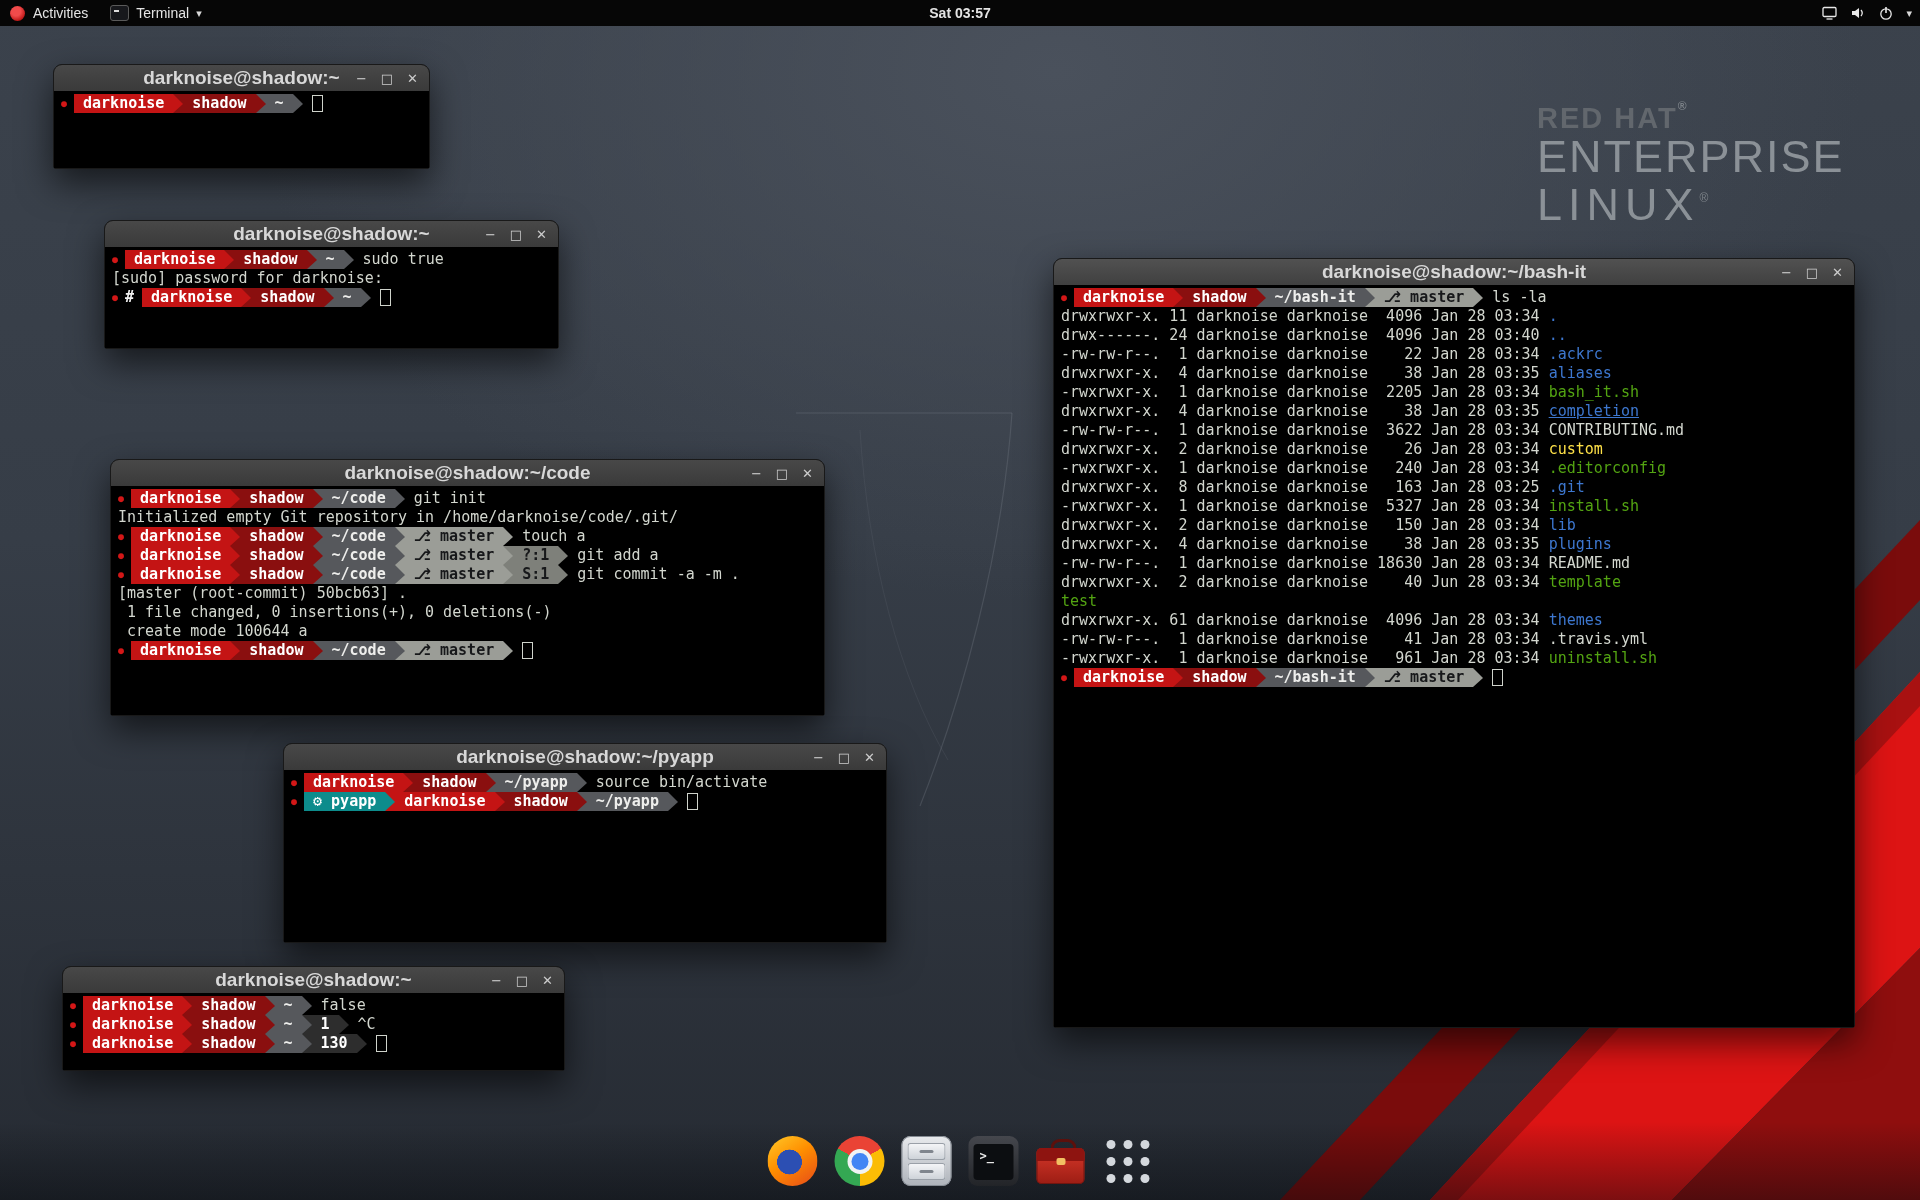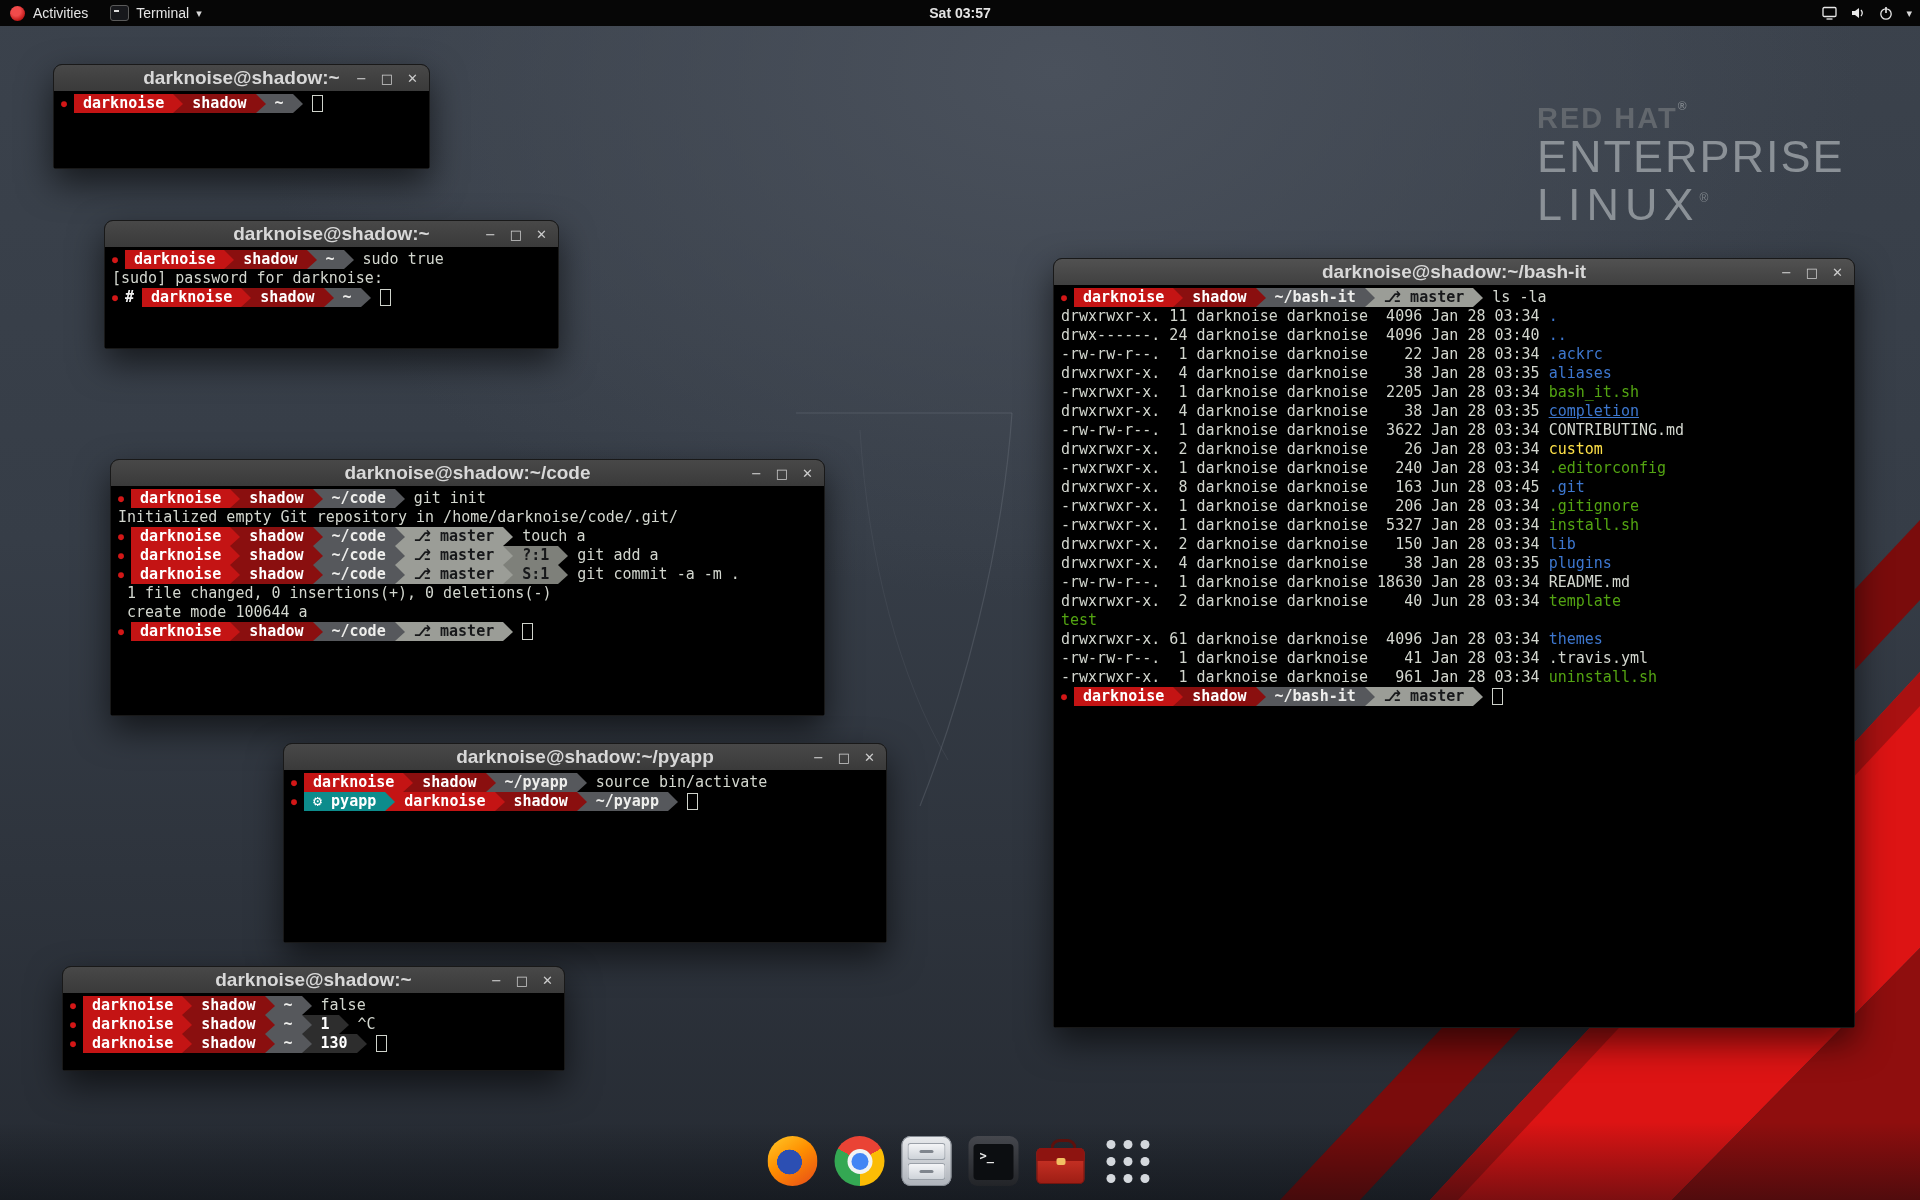--- a/index.html
+++ b/index.html
@@ -139,20 +139,21 @@
       <span class="wbtn">□</span>
       <span class="wbtn">✕</span>
     </span>
   </div>
   <div class="termbody">
         <div class="t-line"><span class="p-icon">●</span><span class="seg seg-user" style="background: rgb(196, 20, 20);">darknoise</span><span class="pl-arrow" style="background: rgb(138, 15, 15);"><span class="pl-tri" style="border-left-color: rgb(196, 20, 20);"></span></span><span class="seg seg-host" style="background: rgb(138, 15, 15);">shadow</span><span class="pl-arrow" style="background: rgb(86, 88, 92);"><span class="pl-tri" style="border-left-color: rgb(138, 15, 15);"></span></span><span class="seg seg-path" style="background: rgb(86, 88, 92);">~/code</span><span class="pl-arrow" style="background: transparent;"><span class="pl-tri" style="border-left-color: rgb(86, 88, 92);"></span></span><span class="cmd">git init</span></div>
         <div class="t-line"><span>Initialized empty Git repository in /home/darknoise/code/.git/</span></div>
         <div class="t-line"><span class="p-icon">●</span><span class="seg seg-user" style="background: rgb(196, 20, 20);">darknoise</span><span class="pl-arrow" style="background: rgb(138, 15, 15);"><span class="pl-tri" style="border-left-color: rgb(196, 20, 20);"></span></span><span class="seg seg-host" style="background: rgb(138, 15, 15);">shadow</span><span class="pl-arrow" style="background: rgb(86, 88, 92);"><span class="pl-tri" style="border-left-color: rgb(138, 15, 15);"></span></span><span class="seg seg-path" style="background: rgb(86, 88, 92);">~/code</span><span class="pl-arrow" style="background: rgb(155, 157, 151);"><span class="pl-tri" style="border-left-color: rgb(86, 88, 92);"></span></span><span class="seg seg-git" style="background: rgb(155, 157, 151);">⎇ master</span><span class="pl-arrow" style="background: transparent;"><span class="pl-tri" style="border-left-color: rgb(155, 157, 151);"></span></span><span class="cmd">touch a</span></div>
         <div class="t-line"><span class="p-icon">●</span><span class="seg seg-user" style="background: rgb(196, 20, 20);">darknoise</span><span class="pl-arrow" style="background: rgb(138, 15, 15);"><span class="pl-tri" style="border-left-color: rgb(196, 20, 20);"></span></span><span class="seg seg-host" style="background: rgb(138, 15, 15);">shadow</span><span class="pl-arrow" style="background: rgb(86, 88, 92);"><span class="pl-tri" style="border-left-color: rgb(138, 15, 15);"></span></span><span class="seg seg-path" style="background: rgb(86, 88, 92);">~/code</span><span class="pl-arrow" style="background: rgb(155, 157, 151);"><span class="pl-tri" style="border-left-color: rgb(86, 88, 92);"></span></span><span class="seg seg-git" style="background: rgb(155, 157, 151);">⎇ master</span><span class="pl-arrow" style="background: rgb(126, 128, 122);"><span class="pl-tri" style="border-left-color: rgb(155, 157, 151);"></span></span><span class="seg seg-dirty" style="background: rgb(126, 128, 122);">?:1</span><span class="pl-arrow" style="background: transparent;"><span class="pl-tri" style="border-left-color: rgb(126, 128, 122);"></span></span><span class="cmd">git add a</span></div>
         <div class="t-line"><span class="p-icon">●</span><span class="seg seg-user" style="background: rgb(196, 20, 20);">darknoise</span><span class="pl-arrow" style="background: rgb(138, 15, 15);"><span class="pl-tri" style="border-left-color: rgb(196, 20, 20);"></span></span><span class="seg seg-host" style="background: rgb(138, 15, 15);">shadow</span><span class="pl-arrow" style="background: rgb(86, 88, 92);"><span class="pl-tri" style="border-left-color: rgb(138, 15, 15);"></span></span><span class="seg seg-path" style="background: rgb(86, 88, 92);">~/code</span><span class="pl-arrow" style="background: rgb(155, 157, 151);"><span class="pl-tri" style="border-left-color: rgb(86, 88, 92);"></span></span><span class="seg seg-git" style="background: rgb(155, 157, 151);">⎇ master</span><span class="pl-arrow" style="background: rgb(126, 128, 122);"><span class="pl-tri" style="border-left-color: rgb(155, 157, 151);"></span></span><span class="seg seg-dirty" style="background: rgb(126, 128, 122);">S:1</span><span class="pl-arrow" style="background: transparent;"><span class="pl-tri" style="border-left-color: rgb(126, 128, 122);"></span></span><span class="cmd">git commit -a -m .</span></div>
+        <div class="t-line"><span>[master (root-commit) 50bcb63] .</span></div>
         <div class="t-line"><span> 1 file changed, 0 insertions(+), 0 deletions(-)</span></div>
         <div class="t-line"><span> create mode 100644 a</span></div>
         <div class="t-line"><span class="p-icon">●</span><span class="seg seg-user" style="background: rgb(196, 20, 20);">darknoise</span><span class="pl-arrow" style="background: rgb(138, 15, 15);"><span class="pl-tri" style="border-left-color: rgb(196, 20, 20);"></span></span><span class="seg seg-host" style="background: rgb(138, 15, 15);">shadow</span><span class="pl-arrow" style="background: rgb(86, 88, 92);"><span class="pl-tri" style="border-left-color: rgb(138, 15, 15);"></span></span><span class="seg seg-path" style="background: rgb(86, 88, 92);">~/code</span><span class="pl-arrow" style="background: rgb(155, 157, 151);"><span class="pl-tri" style="border-left-color: rgb(86, 88, 92);"></span></span><span class="seg seg-git" style="background: rgb(155, 157, 151);">⎇ master</span><span class="pl-arrow" style="background: transparent;"><span class="pl-tri" style="border-left-color: rgb(155, 157, 151);"></span></span><span class="cursor"></span></div>
       </div>
 </div>
 
 <div class="window" style="left:283px;top:743px;width:602px;height:198px">
   <div class="titlebar">
     <span class="title">darknoise@shadow:~/pyapp</span>
     <span class="winbtns">
@@ -196,22 +197,21 @@
         <div class="t-line"><span class="p-icon">●</span><span class="seg seg-user" style="background: rgb(196, 20, 20);">darknoise</span><span class="pl-arrow" style="background: rgb(138, 15, 15);"><span class="pl-tri" style="border-left-color: rgb(196, 20, 20);"></span></span><span class="seg seg-host" style="background: rgb(138, 15, 15);">shadow</span><span class="pl-arrow" style="background: rgb(86, 88, 92);"><span class="pl-tri" style="border-left-color: rgb(138, 15, 15);"></span></span><span class="seg seg-path" style="background: rgb(86, 88, 92);">~/bash-it</span><span class="pl-arrow" style="background: rgb(155, 157, 151);"><span class="pl-tri" style="border-left-color: rgb(86, 88, 92);"></span></span><span class="seg seg-git" style="background: rgb(155, 157, 151);">⎇ master</span><span class="pl-arrow" style="background: transparent;"><span class="pl-tri" style="border-left-color: rgb(155, 157, 151);"></span></span><span class="cmd">ls -la</span></div>
         <div class="t-line"><span>drwxrwxr-x. 11 darknoise darknoise  4096 Jan 28 03:34 </span><span style="color: rgb(61, 119, 207);">.</span></div>
         <div class="t-line"><span>drwx------. 24 darknoise darknoise  4096 Jan 28 03:40 </span><span style="color: rgb(61, 119, 207);">..</span></div>
         <div class="t-line"><span>-rw-rw-r--.  1 darknoise darknoise    22 Jan 28 03:34 </span><span style="color: rgb(61, 119, 207);">.ackrc</span></div>
         <div class="t-line"><span>drwxrwxr-x.  4 darknoise darknoise    38 Jan 28 03:35 </span><span style="color: rgb(61, 119, 207);">aliases</span></div>
         <div class="t-line"><span>-rwxrwxr-x.  1 darknoise darknoise  2205 Jan 28 03:34 </span><span style="color: rgb(83, 164, 18);">bash_it.sh</span></div>
         <div class="t-line"><span>drwxrwxr-x.  4 darknoise darknoise    38 Jan 28 03:35 </span><span style="color: rgb(61, 119, 207); text-decoration: underline;">completion</span></div>
         <div class="t-line"><span>-rw-rw-r--.  1 darknoise darknoise  3622 Jan 28 03:34 </span><span style="color: rgb(211, 215, 207);">CONTRIBUTING.md</span></div>
         <div class="t-line"><span>drwxrwxr-x.  2 darknoise darknoise    26 Jan 28 03:34 </span><span style="color: #fde047;">custom</span></div>
         <div class="t-line"><span>-rwxrwxr-x.  1 darknoise darknoise   240 Jan 28 03:34 </span><span style="color: rgb(83, 164, 18);">.editorconfig</span></div>
-        <div class="t-line"><span>drwxrwxr-x.  8 darknoise darknoise   163 Jun 28 03:45 </span><span style="color: rgb(61, 119, 207);">.git</span></div>
-        <div class="t-line"><span>-rwxrwxr-x.  1 darknoise darknoise   206 Jan 28 03:34 </span><span style="color: rgb(83, 164, 18);">.gitignore</span></div>
+        <div class="t-line"><span>drwxrwxr-x.  8 darknoise darknoise   163 Jan 28 03:25 </span><span style="color: rgb(61, 119, 207);">.git</span></div>
         <div class="t-line"><span>-rwxrwxr-x.  1 darknoise darknoise  5327 Jan 28 03:34 </span><span style="color: rgb(83, 164, 18);">install.sh</span></div>
         <div class="t-line"><span>drwxrwxr-x.  2 darknoise darknoise   150 Jan 28 03:34 </span><span style="color: rgb(61, 119, 207);">lib</span></div>
         <div class="t-line"><span>drwxrwxr-x.  4 darknoise darknoise    38 Jan 28 03:35 </span><span style="color: rgb(61, 119, 207);">plugins</span></div>
         <div class="t-line"><span>-rw-rw-r--.  1 darknoise darknoise 18630 Jan 28 03:34 </span><span style="color: rgb(211, 215, 207);">README.md</span></div>
         <div class="t-line"><span>drwxrwxr-x.  2 darknoise darknoise    40 Jun 28 03:34 </span><span style="color: rgb(83, 164, 18);">template</span></div>
         <div class="t-line"><span style="color: rgb(83, 164, 18);">test</span></div>
         <div class="t-line"><span>drwxrwxr-x. 61 darknoise darknoise  4096 Jan 28 03:34 </span><span style="color: rgb(61, 119, 207);">themes</span></div>
         <div class="t-line"><span>-rw-rw-r--.  1 darknoise darknoise    41 Jan 28 03:34 </span><span style="color: rgb(211, 215, 207);">.travis.yml</span></div>
         <div class="t-line"><span>-rwxrwxr-x.  1 darknoise darknoise   961 Jan 28 03:34 </span><span style="color: rgb(83, 164, 18);">uninstall.sh</span></div>
         <div class="t-line"><span class="p-icon">●</span><span class="seg seg-user" style="background: rgb(196, 20, 20);">darknoise</span><span class="pl-arrow" style="background: rgb(138, 15, 15);"><span class="pl-tri" style="border-left-color: rgb(196, 20, 20);"></span></span><span class="seg seg-host" style="background: rgb(138, 15, 15);">shadow</span><span class="pl-arrow" style="background: rgb(86, 88, 92);"><span class="pl-tri" style="border-left-color: rgb(138, 15, 15);"></span></span><span class="seg seg-path" style="background: rgb(86, 88, 92);">~/bash-it</span><span class="pl-arrow" style="background: rgb(155, 157, 151);"><span class="pl-tri" style="border-left-color: rgb(86, 88, 92);"></span></span><span class="seg seg-git" style="background: rgb(155, 157, 151);">⎇ master</span><span class="pl-arrow" style="background: transparent;"><span class="pl-tri" style="border-left-color: rgb(155, 157, 151);"></span></span><span class="cursor"></span></div>

